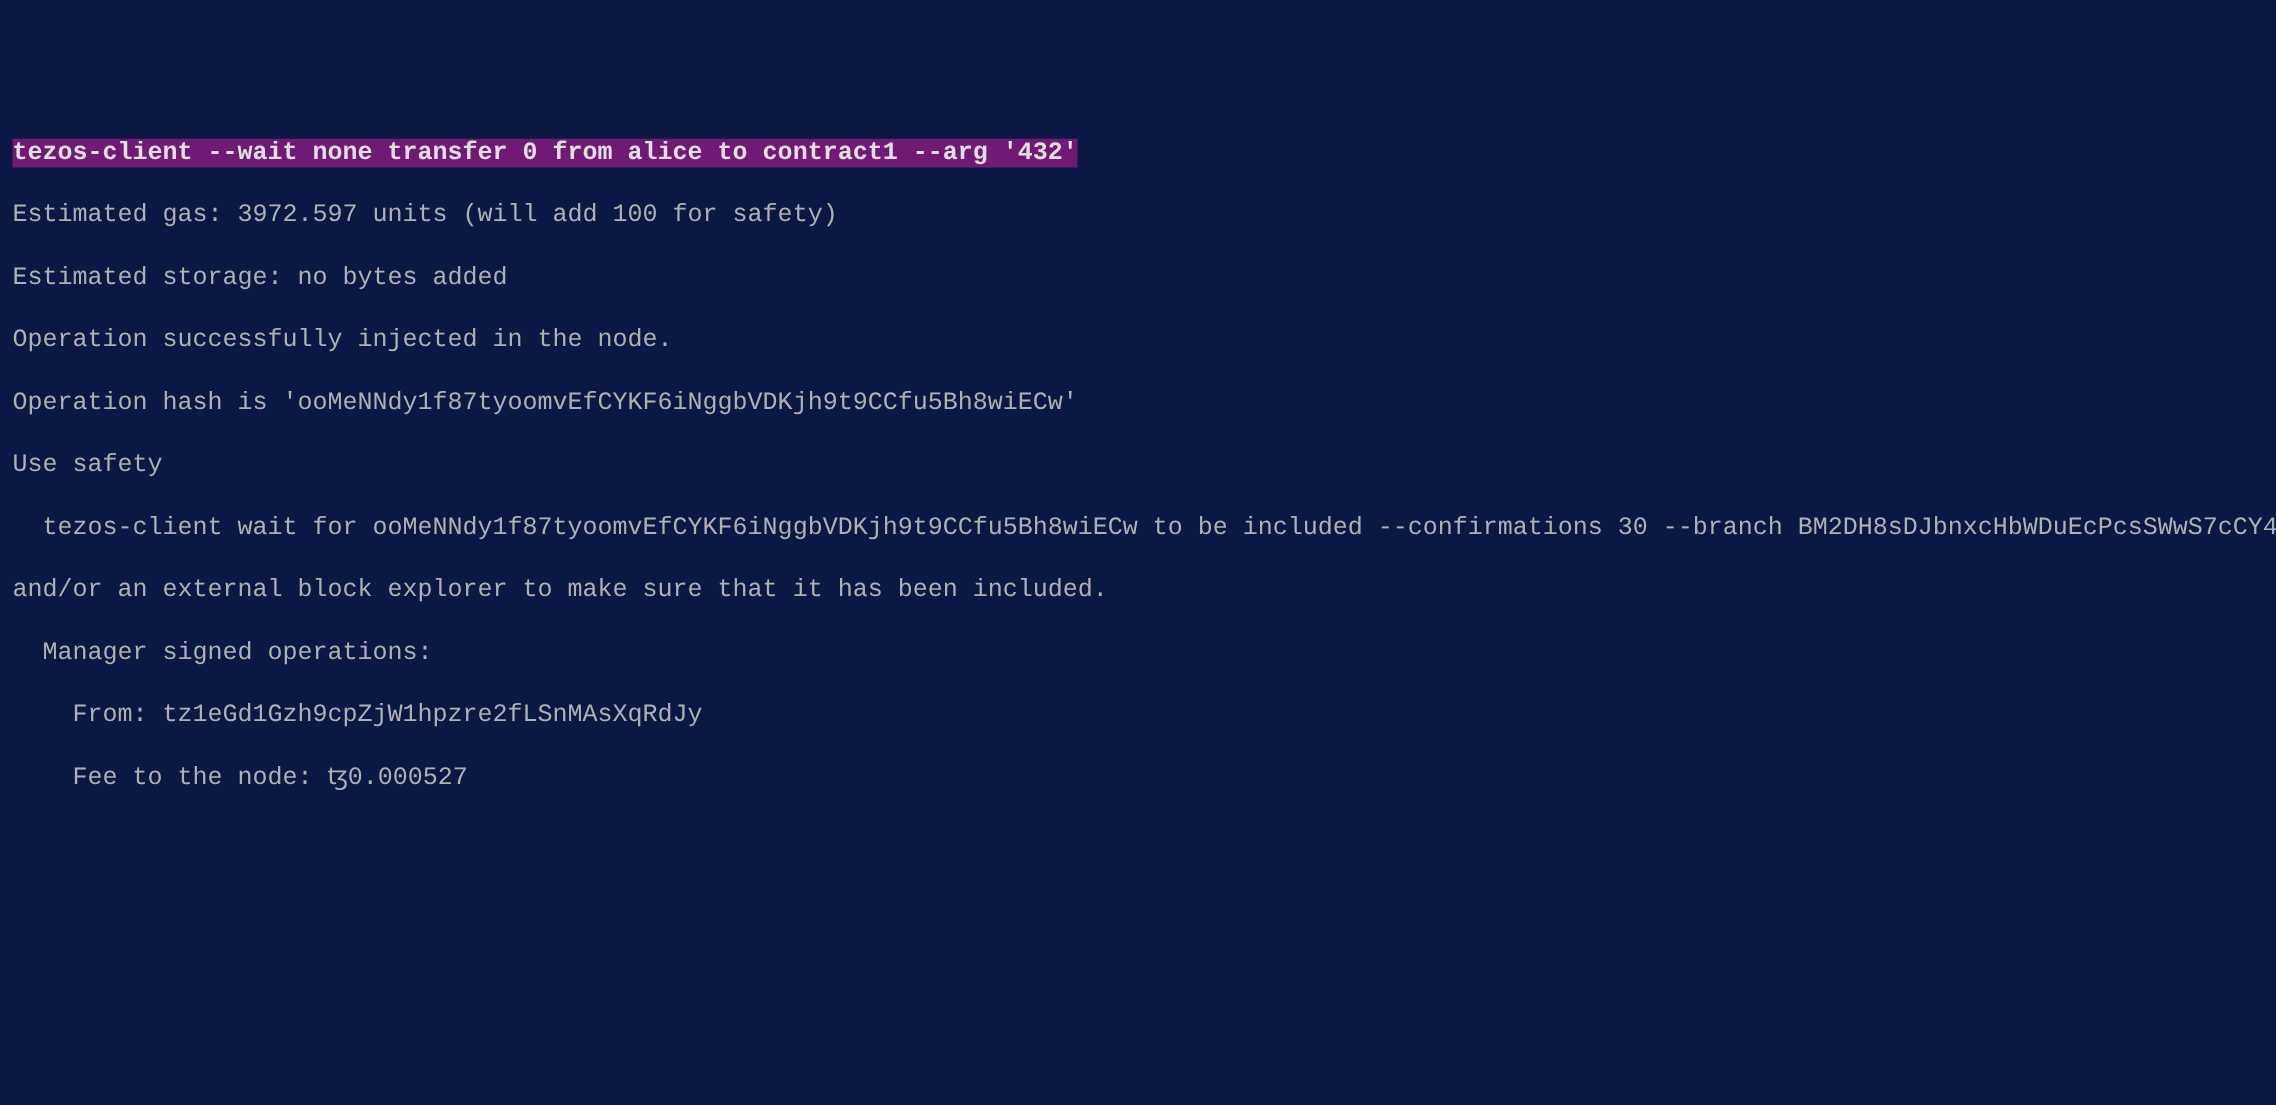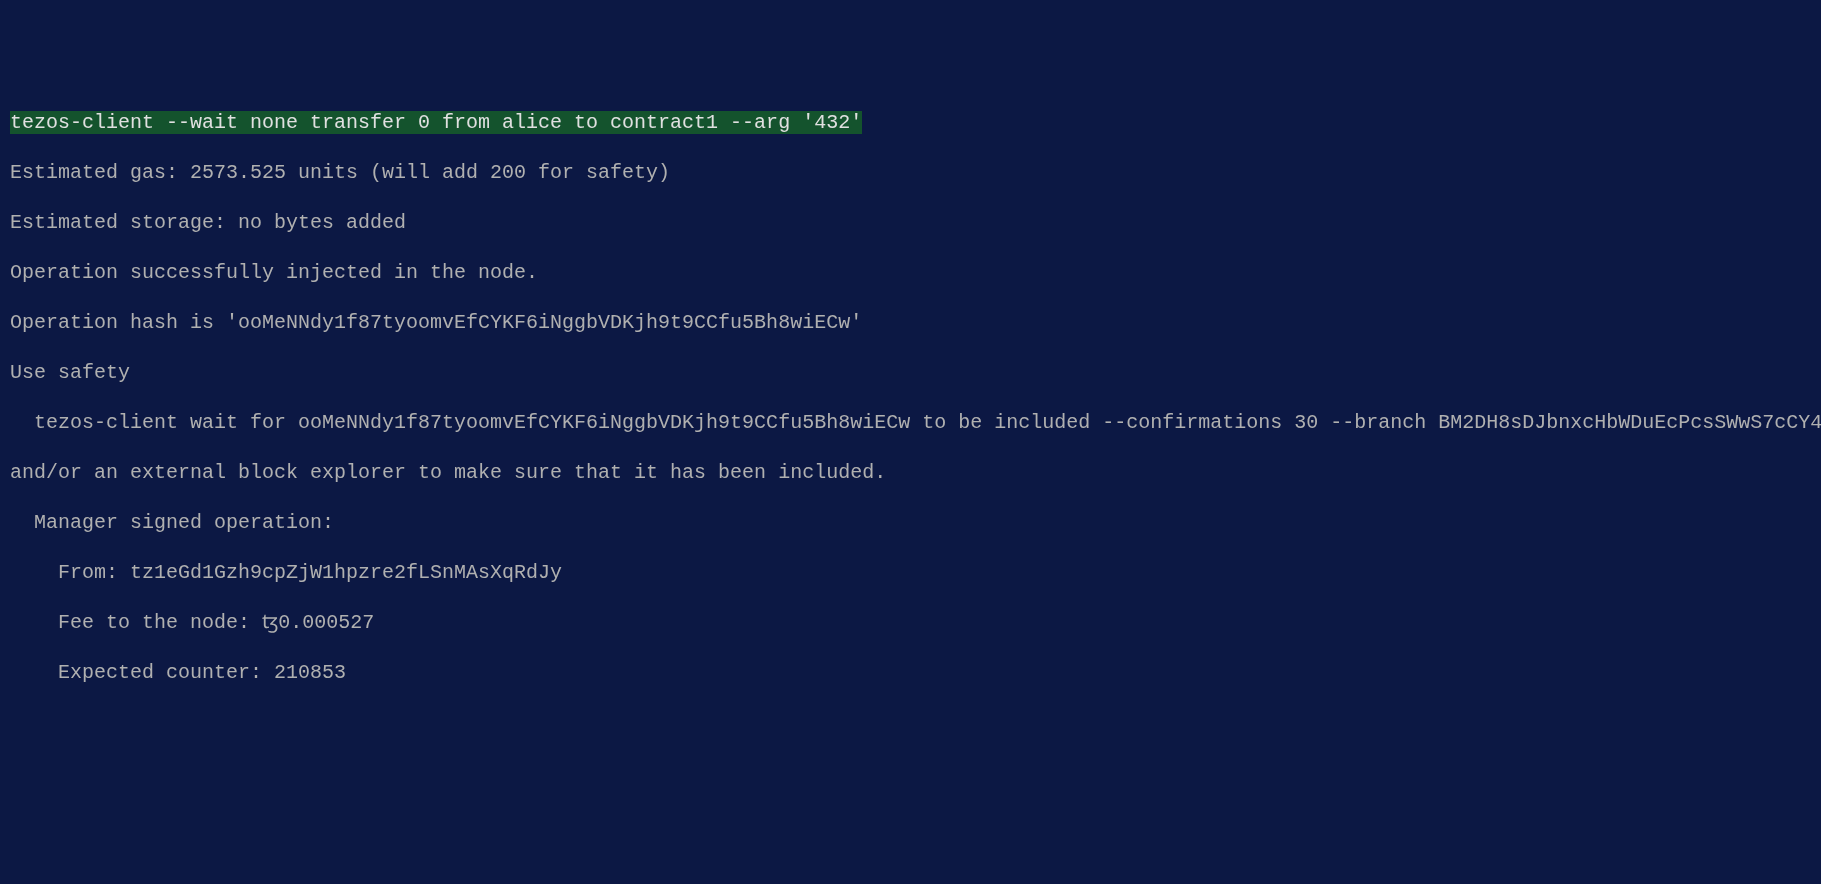--- a/index.html
+++ b/index.html
@@ -11,44 +11,44 @@
       background-color: #0c1844;
       color: #b0b0b0;
       font-family: 'Courier New', Courier, monospace;
       font-size: 20px;
       line-height: 1.25;
       padding: 10px;
       white-space: pre;
       overflow-x: auto;
     }
     .highlight {
-      background-color: #14532d;
+      background-color: #701a75;
       color: #e0e0e0;
+      font-weight: bold;
     }
     .terminal-line {
       display: block;
     }
   </style>
 </head>
 <body>
 
 
 
 <div><span class="terminal-line"><span class="highlight">tezos-client --wait none transfer 0 from alice to contract1 --arg '432'</span></span>
-<span class="terminal-line">Estimated gas: 2573.525 units (will add 200 for safety)</span>
+<span class="terminal-line">Estimated gas: 3972.597 units (will add 100 for safety)</span>
 <span class="terminal-line">Estimated storage: no bytes added</span>
 <span class="terminal-line">Operation successfully injected in the node.</span>
 <span class="terminal-line">Operation hash is 'ooMeNNdy1f87tyoomvEfCYKF6iNggbVDKjh9t9CCfu5Bh8wiECw'</span>
 <span class="terminal-line">Use safety</span>
 <span class="terminal-line">  tezos-client wait for ooMeNNdy1f87tyoomvEfCYKF6iNggbVDKjh9t9CCfu5Bh8wiECw to be included --confirmations 30 --branch BM2DH8sDJbnxcHbWDuEcPcsSWwS7cCY4PoK1n3QY1P9oW3xjvCA</span>
 <span class="terminal-line">and/or an external block explorer to make sure that it has been included.</span>
-<span class="terminal-line">  Manager signed operation:</span>
+<span class="terminal-line">  Manager signed operations:</span>
 <span class="terminal-line">    From: tz1eGd1Gzh9cpZjW1hpzre2fLSnMAsXqRdJy</span>
 <span class="terminal-line">    Fee to the node: ꜩ0.000527</span>
-<span class="terminal-line">    Expected counter: 210853</span>
 
 
 
 
 
 
 
 
 
 

